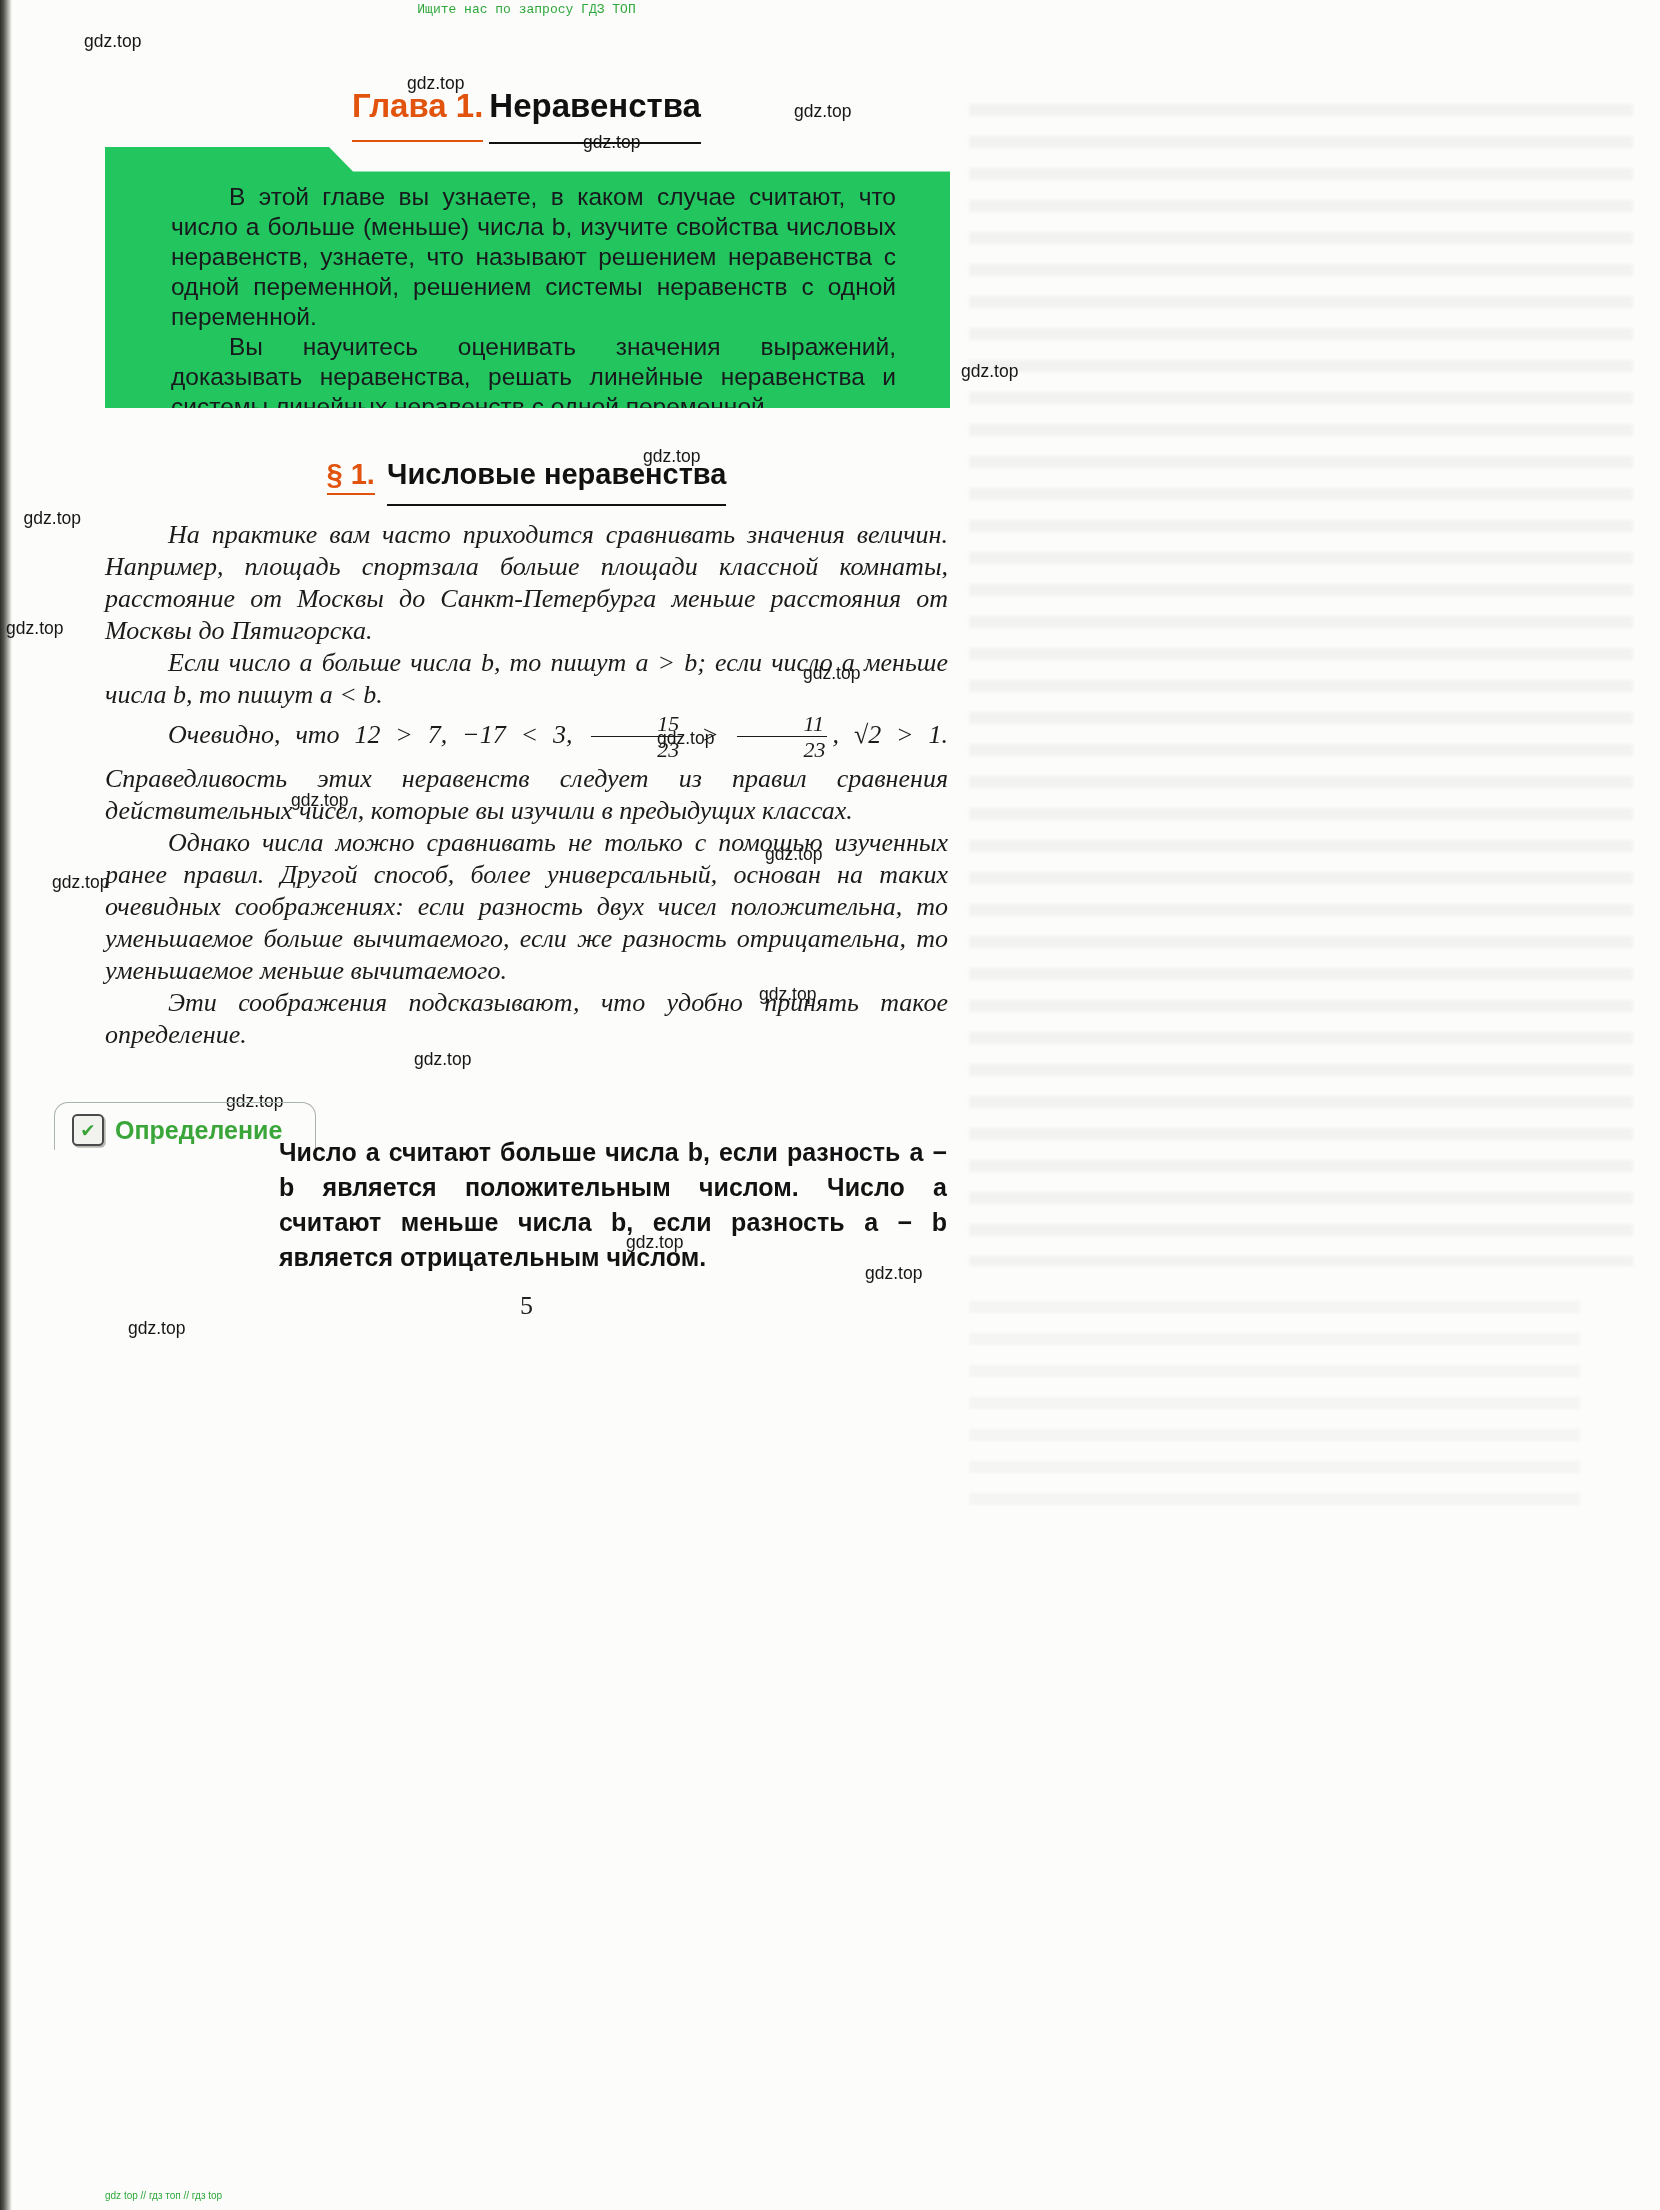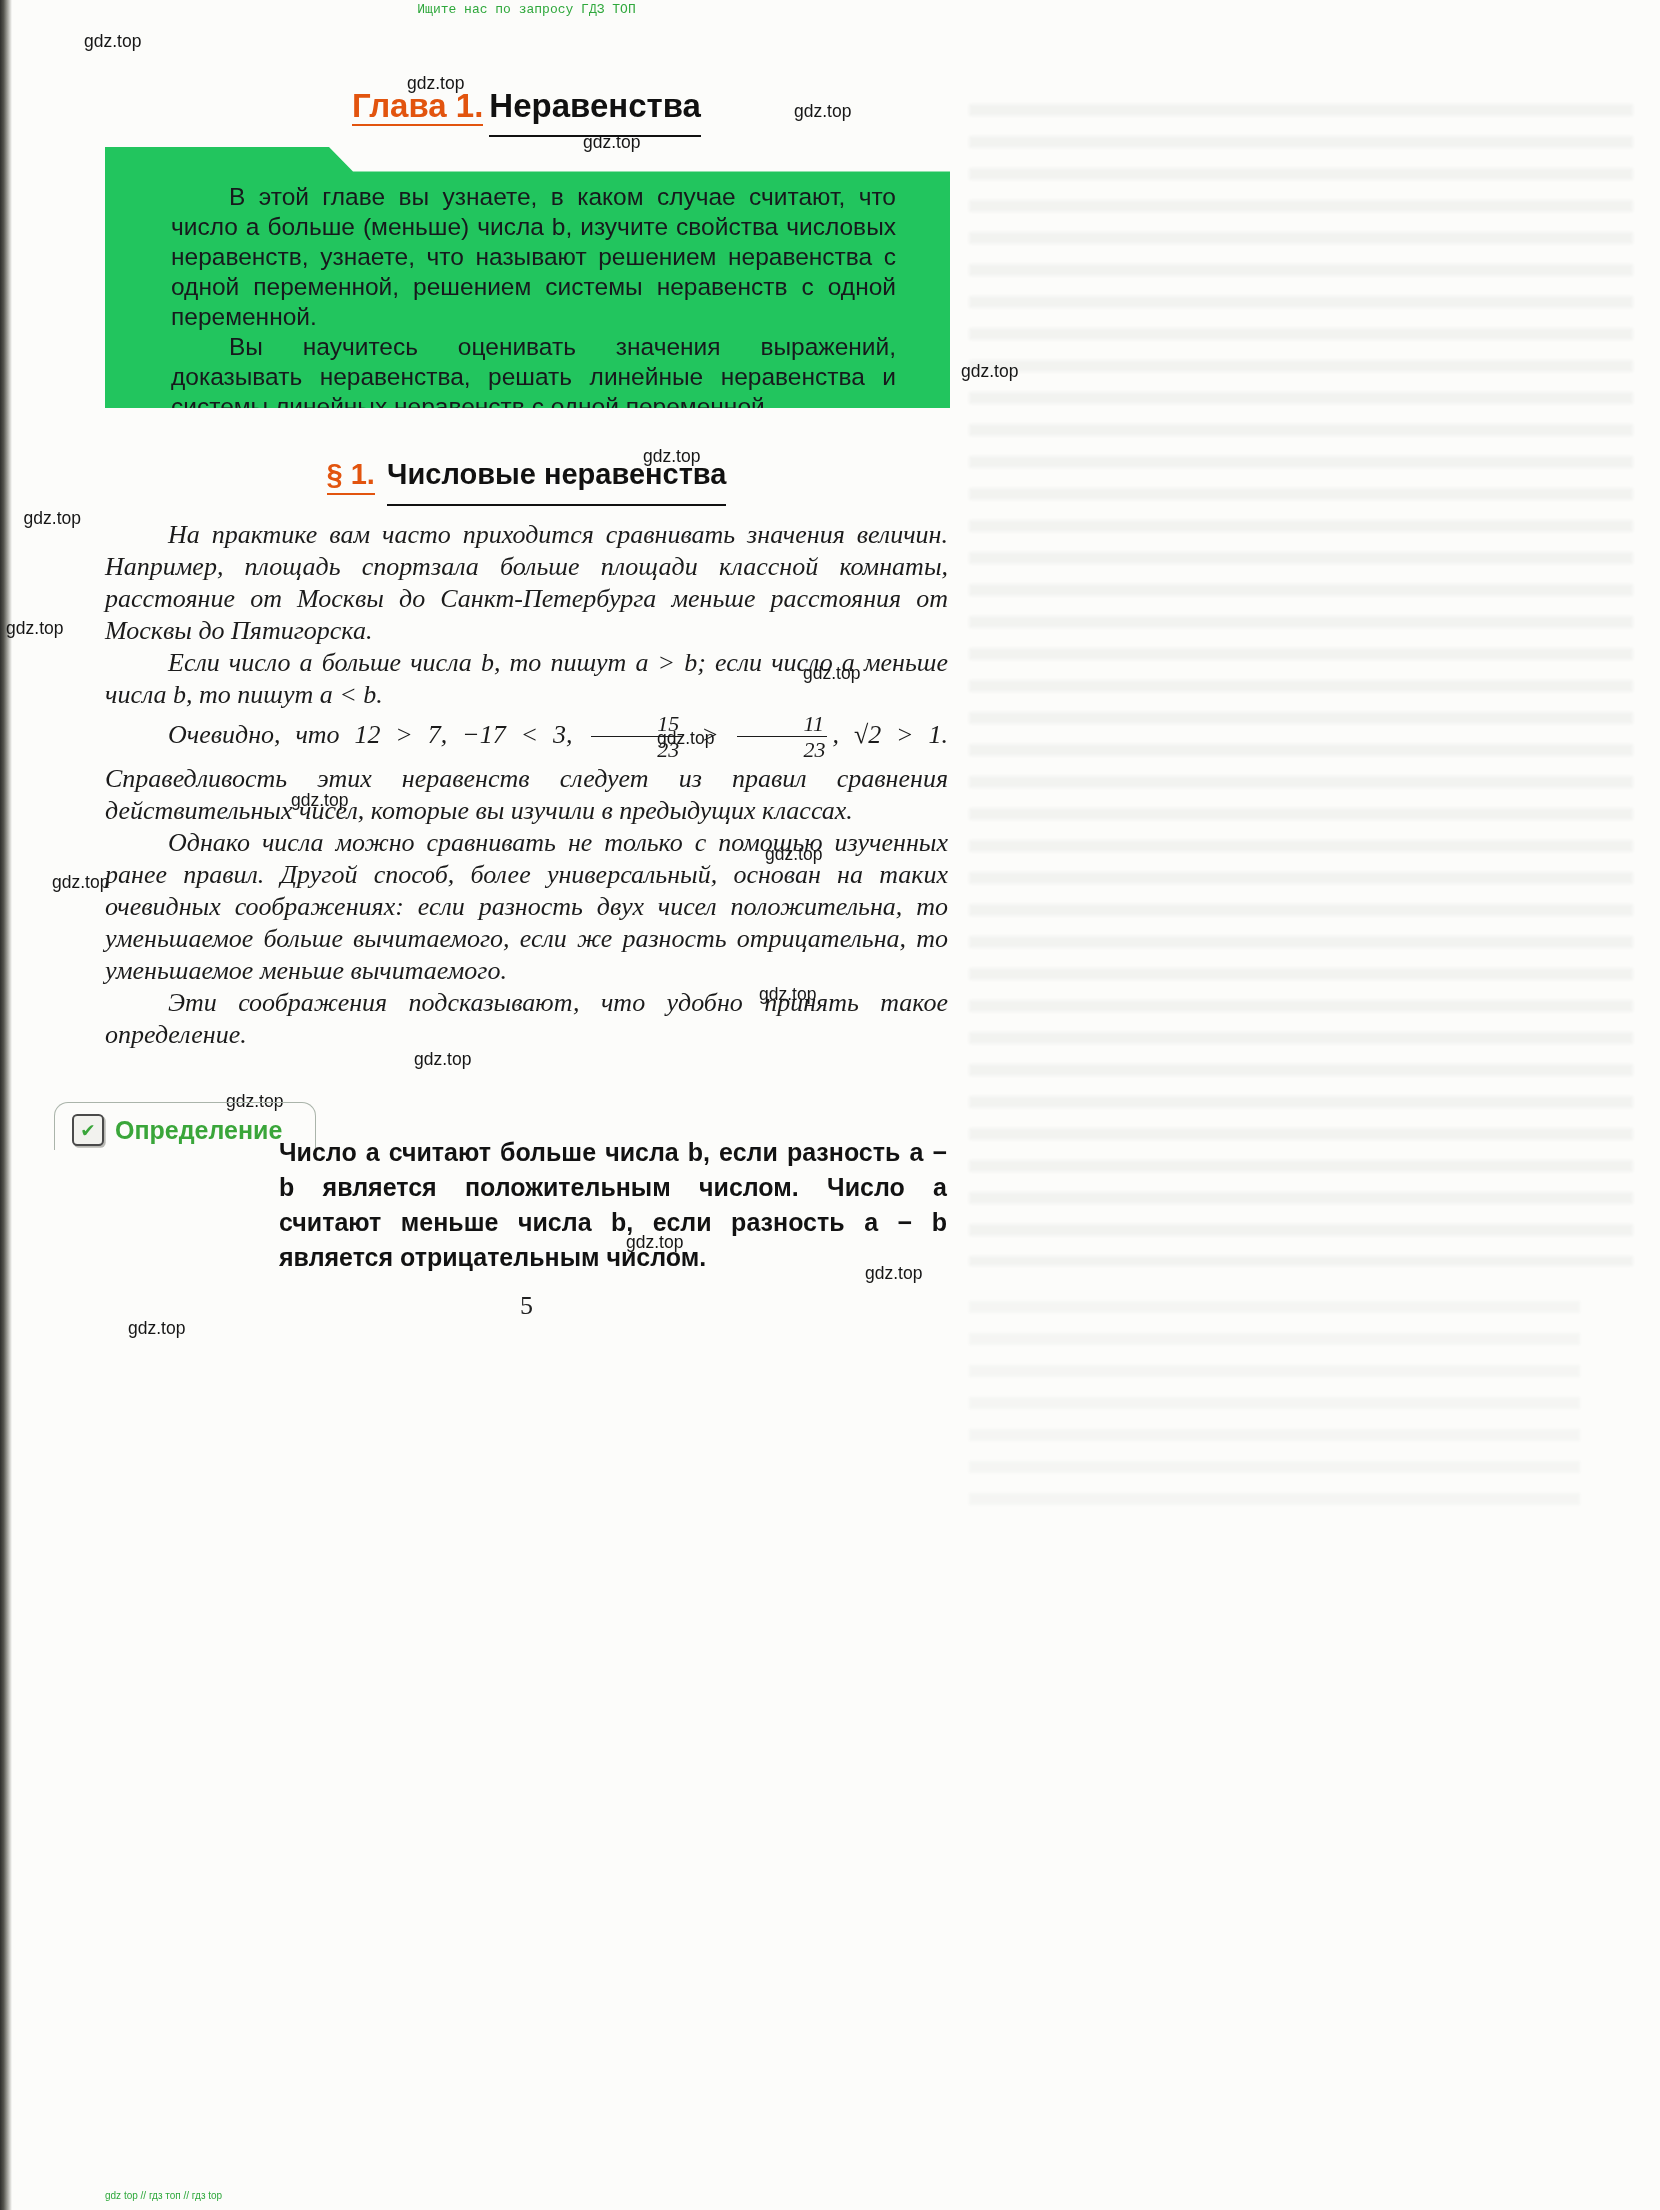--- a/index.html
+++ b/index.html
@@ -32,24 +32,24 @@
   .wm{
     position:absolute;font-family:"Liberation Sans",sans-serif;
     font-size:17.5px;color:#161616;white-space:nowrap;
   }
 
   .chapter-heading{
     position:absolute;left:105px;top:87px;width:843px;text-align:center;
     font-family:"Liberation Sans",sans-serif;font-weight:bold;font-size:33px;margin:0;
   }
   .chapter-heading .ch-num{
-    color:#e2540e;border-bottom:2.6px solid #e2540e;padding-bottom:0;margin-right:6px;
+    color:#e2540e;border-bottom:2.6px solid #e2540e;padding-bottom:16px;margin-right:6px;
   }
   .chapter-heading .ch-title{
-    color:#111;border-bottom:2.6px solid #111;padding-bottom:11px;
+    color:#111;border-bottom:2.6px solid #111;padding-bottom:18px;
   }
 
   .intro-box{
     position:absolute;left:105px;top:147px;width:845px;height:261px;
     background:#22c55e;
     clip-path:polygon(0 0,224px 0,248px 24.5px,100% 24.5px,100% 100%,0 100%);
     box-sizing:border-box;
     padding:35px 54px 0 66px;
     font-family:"Liberation Sans",sans-serif;font-size:24.5px;line-height:30px;color:#17191c;
   }

